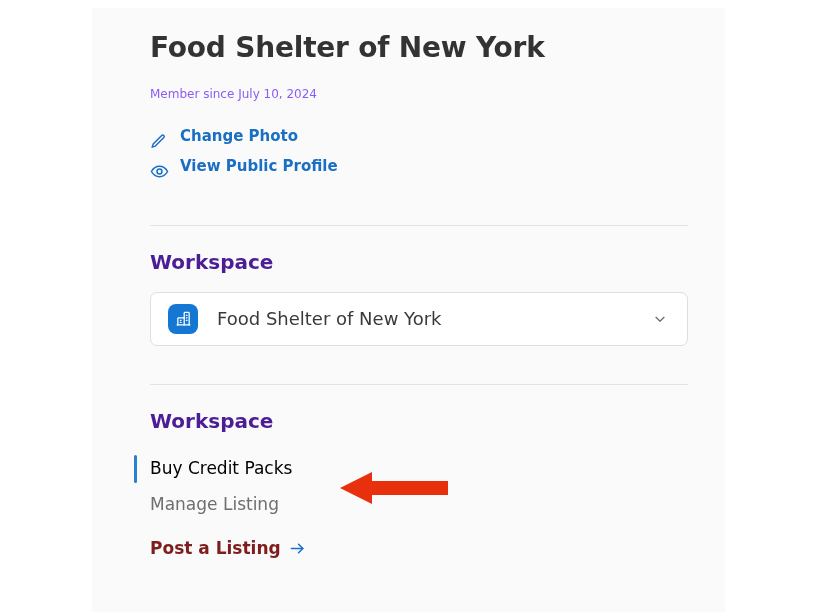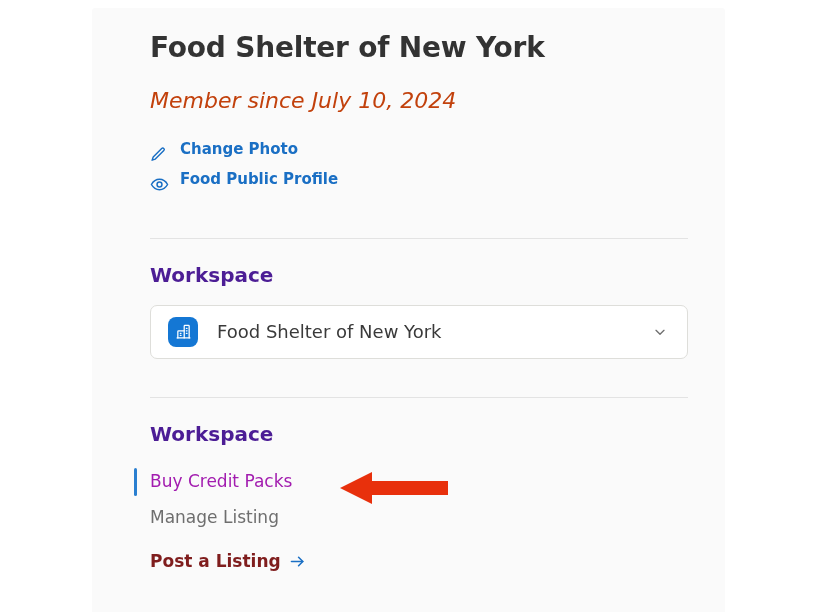--- a/index.html
+++ b/index.html
@@ -46,25 +46,24 @@
   .page-title {
     font-size: 28px;
     font-weight: bold;
     color: #333333;
     letter-spacing: -0.2px;
     margin-top: 22px;
     line-height: 1.25;
   }
 
   .member-since {
-    font-size: 22px;
-    color: #c2410c;
+    font-size: 12px;
+    color: #8b5cf6;
     margin-top: 22px;
     line-height: 1.3;
-    font-style: italic;
   }
 
   
   .quick-links {
     margin-top: 26px;
   }
 
   .quick-link {
     display: flex;
     height: 26px;
@@ -166,21 +165,21 @@
     padding-right: 20px;
   }
 
   .nav-item .nav-label {
     font-size: 17px;
     color: #6e6e6e;
     line-height: 1;
   }
 
   .nav-item.active .nav-label {
-    color: #a21caf;
+    color: #000000;
   }
 
   .nav-item.active::before {
     content: "";
     position: absolute;
     left: 0;
     top: 4px;
     bottom: 4px;
     width: 3px;
     background: #2a7fd0;
@@ -236,21 +235,21 @@
           <span class="q-label">Change Photo</span>
         </div>
 
         <div class="quick-link">
           <span class="q-icon">
             <svg width="19" height="19" viewBox="0 0 24 24" fill="none" stroke="#1a6fc4" stroke-width="1.9" stroke-linecap="round" stroke-linejoin="round">
               <path d="M1.8 12S5.5 5.5 12 5.5 22.2 12 22.2 12 18.5 18.5 12 18.5 1.8 12 1.8 12Z"></path>
               <circle cx="12" cy="12" r="3.1"></circle>
             </svg>
           </span>
-          <span class="q-label">Food Public Profile</span>
+          <span class="q-label">View Public Profile</span>
         </div>
 
       </div>
 
       <div class="divider" id="divider-1"></div>
 
       <div class="section-heading">Workspace</div>
 
       <div class="workspace-select">
         <span class="ws-badge">

